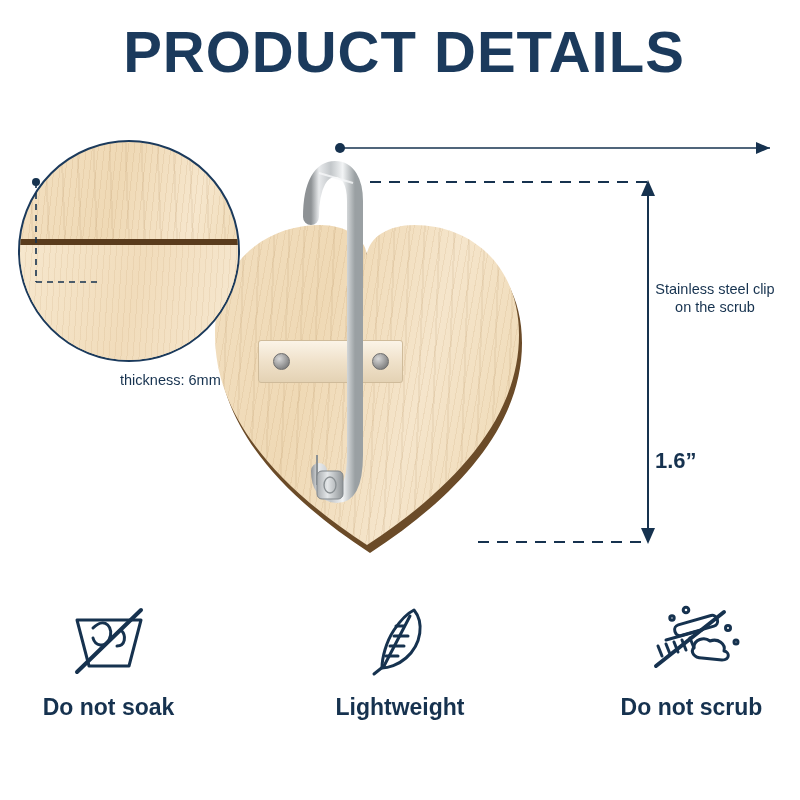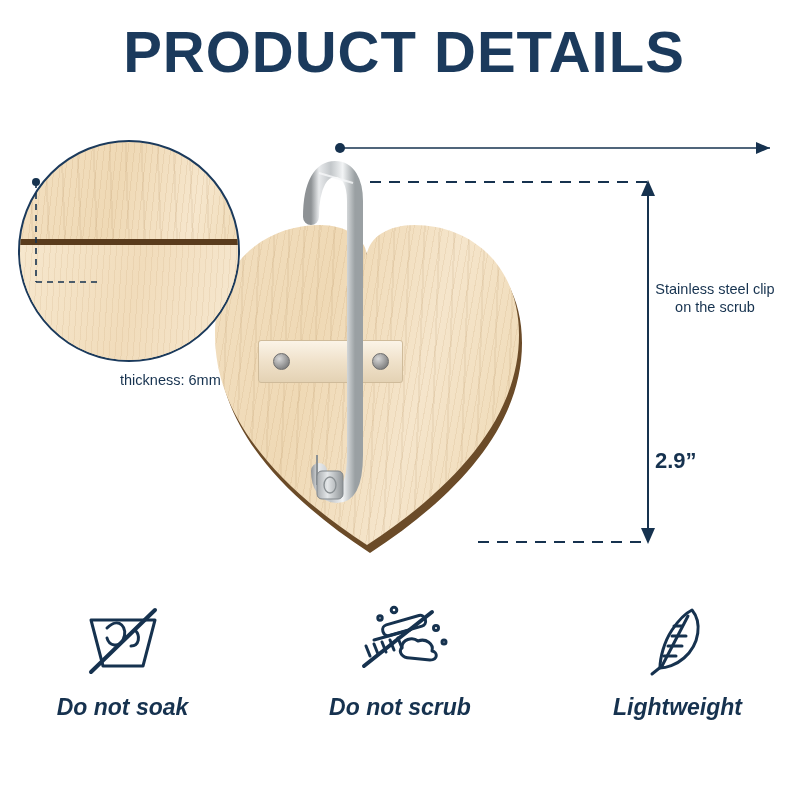--- a/index.html
+++ b/index.html
@@ -181,22 +181,21 @@
     pointer-events: none;
   }
 
   
   .features {
     position: absolute;
     left: 0; top: 600px;
     width: 800px; height: 160px;
     display: flex;
     justify-content: space-between;
-    padding: 0 30px;
-    font-style: italic;
+    padding: 0 16px;
   }
   .feature {
     width: 185px;
     display: flex;
     flex-direction: column;
     align-items: center;
   }
   .feature-icon {
     height: 80px;
     display: flex;
@@ -263,21 +262,21 @@
       <div class="zoom-lower">
         <div class="zoom-lower-grain"></div>
       </div>
     </div>
     <div class="thickness-label">thickness: 6mm</div>
 
     <div class="clip-label">
       <div>Stainless steel clip</div>
       <div>on the scrub</div>
     </div>
-    <div class="height-label">2.9”</div>
+    <div class="height-label">1.6”</div>
   </div>
 
   <svg class="overlay" viewBox="0 0 800 800">
 
     <line x1="36" y1="182" x2="36" y2="282" stroke="#16324f" stroke-width="1.6" stroke-dasharray="6,5"></line>
     <circle cx="36" cy="182" r="4" fill="#16324f"></circle>
     <line x1="36" y1="282" x2="100" y2="282" stroke="#16324f" stroke-width="1.6" stroke-dasharray="6,5"></line>
 
     <circle cx="340" cy="148" r="5" fill="#16324f"></circle>
     <line x1="340" y1="148" x2="770" y2="148" stroke="#16324f" stroke-width="1.6"></line>
@@ -299,20 +298,34 @@
         <svg width="92" height="80" viewBox="0 0 92 80">
           <g fill="none" stroke="#16324f" stroke-width="3" stroke-linecap="round" stroke-linejoin="round">
             <path d="M14 20 L78 20 L66 66 L26 66 Z"></path>
             <path d="M30 28 C 42 16, 52 28, 46 40 C 42 48, 32 46, 30 38"></path>
             <path d="M58 30 C 64 36, 62 46, 54 46"></path>
             <line x1="14" y1="72" x2="78" y2="10" stroke-width="4"></line>
           </g>
         </svg>
       </div>
       <div class="feature-label">Do not soak</div>
+    </div>
+
+    <div class="feature">
+      <div class="feature-icon">
+        <svg width="80" height="80" viewBox="0 0 80 80">
+          <g fill="none" stroke="#16324f" stroke-width="3" stroke-linecap="round" stroke-linejoin="round">
+            <path d="M54 10 C 64 22, 62 44, 46 58 C 38 65, 28 68, 22 68 C 22 58, 26 42, 34 30 C 42 18, 50 12, 54 10 Z"></path>
+            <path d="M50 16 L24 66"></path>
+            <path d="M44 26 L36 26 M48 36 L34 36 M44 46 L30 46 M38 56 L26 56"></path>
+            <path d="M24 66 L14 74"></path>
+          </g>
+        </svg>
+      </div>
+      <div class="feature-label">Lightweight</div>
     </div>
 
     <div class="feature">
       <div class="feature-icon">
         <svg width="120" height="80" viewBox="0 0 120 80">
           <g fill="none" stroke="#16324f" stroke-width="3" stroke-linecap="round" stroke-linejoin="round">
             <rect x="42" y="20" width="44" height="11" rx="5" transform="rotate(-16 64 25)"></rect>
             <path d="M34 40 L70 30"></path>
             <path d="M26 46 L30 56 M34 44 L38 54 M42 42 L46 52 M50 40 L54 50 M58 38 L62 48"></path>
             <path d="M70 58 C 62 58, 58 52, 62 47 C 62 40, 72 36, 78 41 C 86 38, 94 44, 92 51 C 98 52, 98 60, 90 60 Z"></path>
@@ -320,29 +333,15 @@
             <circle cx="54" cy="10" r="2.8"></circle>
             <circle cx="96" cy="28" r="2.5"></circle>
             <circle cx="104" cy="42" r="2"></circle>
             <line x1="24" y1="66" x2="92" y2="12" stroke-width="4"></line>
           </g>
         </svg>
       </div>
       <div class="feature-label">Do not scrub</div>
     </div>
 
-    <div class="feature">
-      <div class="feature-icon">
-        <svg width="80" height="80" viewBox="0 0 80 80">
-          <g fill="none" stroke="#16324f" stroke-width="3" stroke-linecap="round" stroke-linejoin="round">
-            <path d="M54 10 C 64 22, 62 44, 46 58 C 38 65, 28 68, 22 68 C 22 58, 26 42, 34 30 C 42 18, 50 12, 54 10 Z"></path>
-            <path d="M50 16 L24 66"></path>
-            <path d="M44 26 L36 26 M48 36 L34 36 M44 46 L30 46 M38 56 L26 56"></path>
-            <path d="M24 66 L14 74"></path>
-          </g>
-        </svg>
-      </div>
-      <div class="feature-label">Lightweight</div>
-    </div>
-
 
   </div>
 </div>
 
 </body></html>

